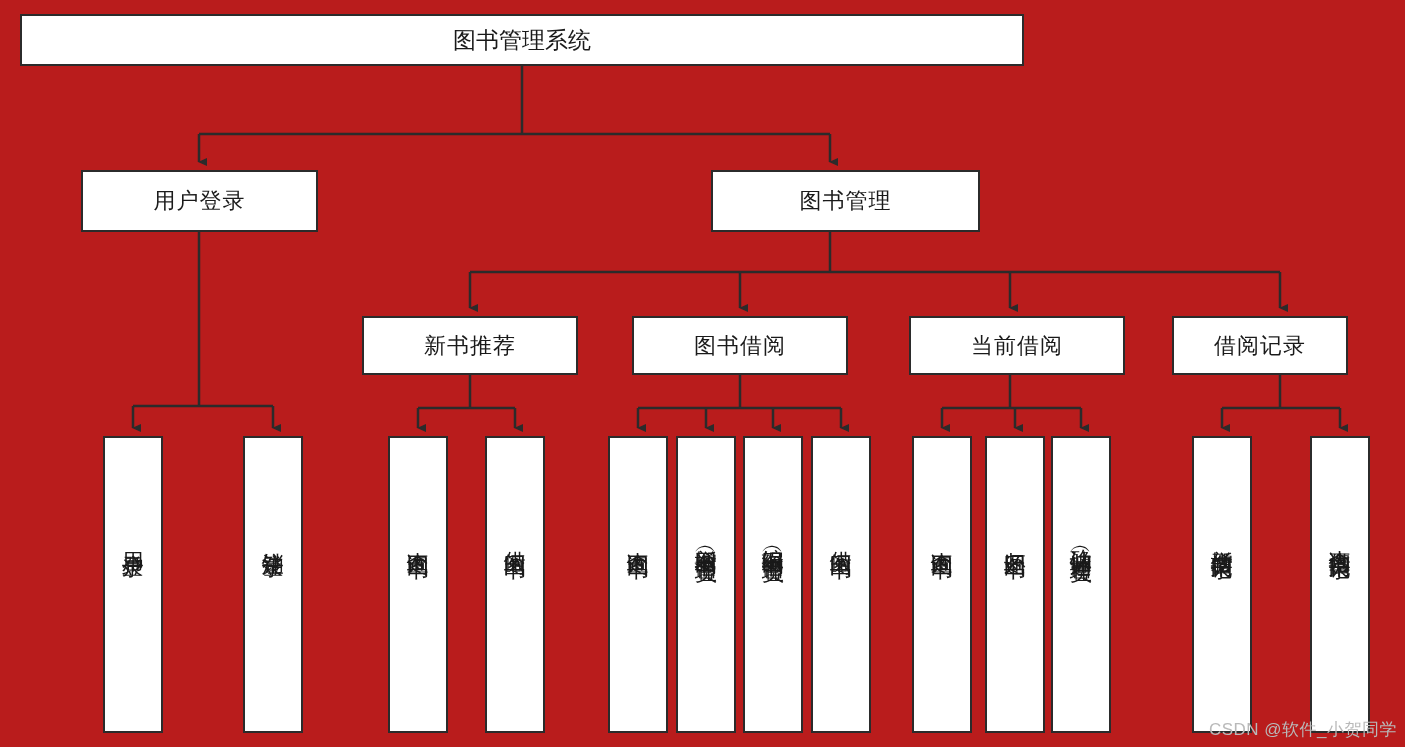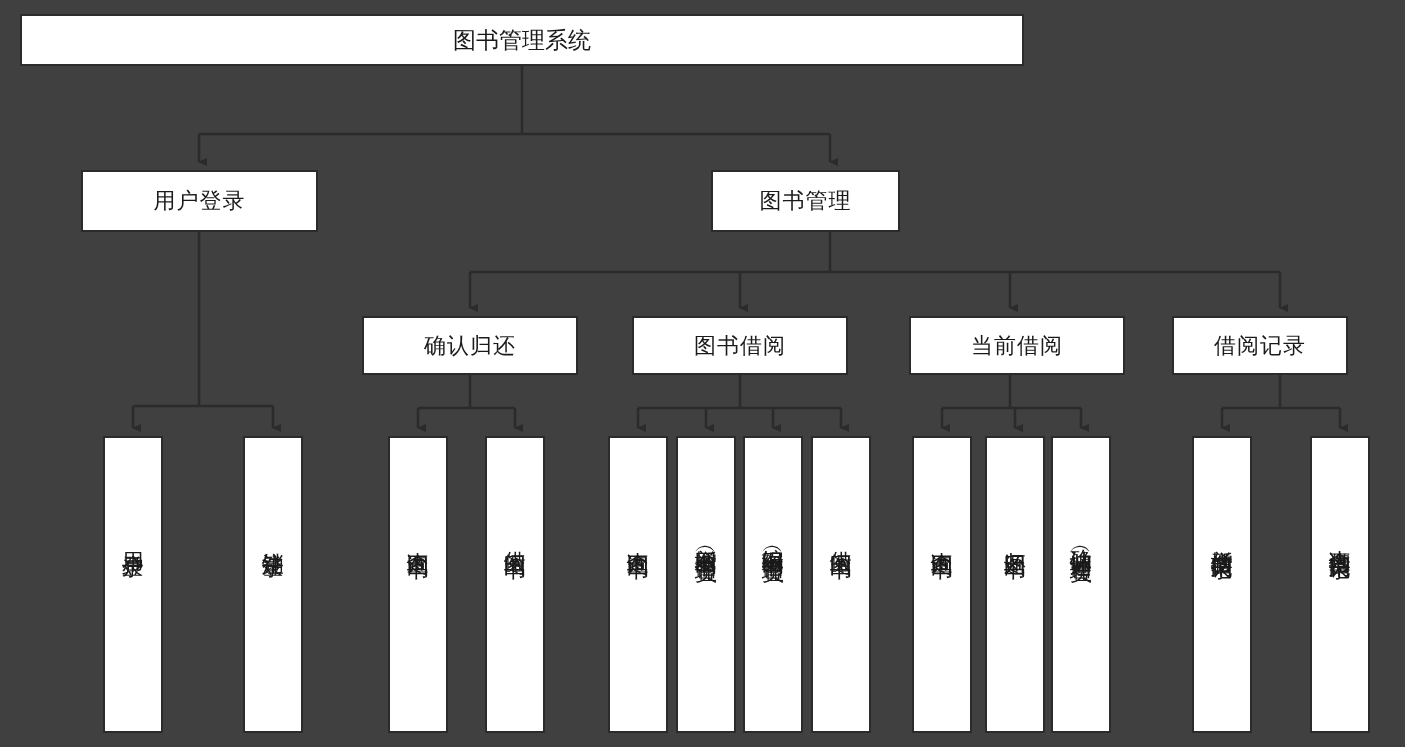--- a/index.html
+++ b/index.html
@@ -7,21 +7,21 @@
     padding: 0;
     background: #ffffff;
   }
   body {
     font-family: "Liberation Sans", "DejaVu Sans", sans-serif;
   }
   #canvas {
     position: relative;
     width: 1405px;
     height: 747px;
-    background: #404040;
+    background: #b91c1c;
     overflow: hidden;
   }
   svg.wires {
     position: absolute;
     left: 0;
     top: 0;
     width: 1405px;
     height: 747px;
     pointer-events: none;
   }
@@ -117,24 +117,24 @@
       <path d="M1222,408 L1340,408"></path>
       <path d="M1222,408 L1222,428" marker-end="url(#arw)"></path>
       <path d="M1340,408 L1340,428" marker-end="url(#arw)"></path>
     </g>
   </svg>
 
   <div class="node root" id="root-node" style="left: 20px; top: 14px; width: 1004px; height: 52px;">图书管理系统</div>
 
   <div id="level2-layer">
       <div class="node h" style="left: 81px; top: 170px; width: 237px; height: 62px;">用户登录</div>
-      <div class="node h" style="left: 711px; top: 170px; width: 189px; height: 62px;">图书管理</div>
+      <div class="node h" style="left: 711px; top: 170px; width: 269px; height: 62px;">图书管理</div>
     </div>
   <div id="level3-layer">
-      <div class="node h" style="left: 362px; top: 316px; width: 216px; height: 59px;">确认归还</div>
+      <div class="node h" style="left: 362px; top: 316px; width: 216px; height: 59px;">新书推荐</div>
       <div class="node h" style="left: 632px; top: 316px; width: 216px; height: 59px;">图书借阅</div>
       <div class="node h" style="left: 902px; top: 316px; width: 216px; height: 59px; margin-left: 7px;">当前借阅</div>
       <div class="node h" style="left: 1172px; top: 316px; width: 176px; height: 59px;">借阅记录</div>
     </div>
   <div id="leaf-layer">
       <div class="node leaf" style="left: 103px; top: 436px; width: 60px; height: 297px;">
         <span class="vtext" style="margin-top: 85.5px;">用户登录</span>
       </div>
       <div class="node leaf" style="left: 243px; top: 436px; width: 60px; height: 297px;">
         <span class="vtext" style="margin-top: 85.5px;">注销登录</span>
@@ -167,13 +167,14 @@
         <span class="vtext" style="margin-top: 82.5px;">确认归还（管理员）</span>
       </div>
       <div class="node leaf" style="left: 1192px; top: 436px; width: 60px; height: 297px;">
         <span class="vtext" style="margin-top: 84.3px;">新增借阅记录</span>
       </div>
       <div class="node leaf" style="left: 1310px; top: 436px; width: 60px; height: 297px;">
         <span class="vtext" style="margin-top: 84.3px;">查询借阅记录</span>
       </div>
     </div>
 
+  <div class="watermark">CSDN @软件_小贺同学</div>
 </div>
 
 </body></html>

